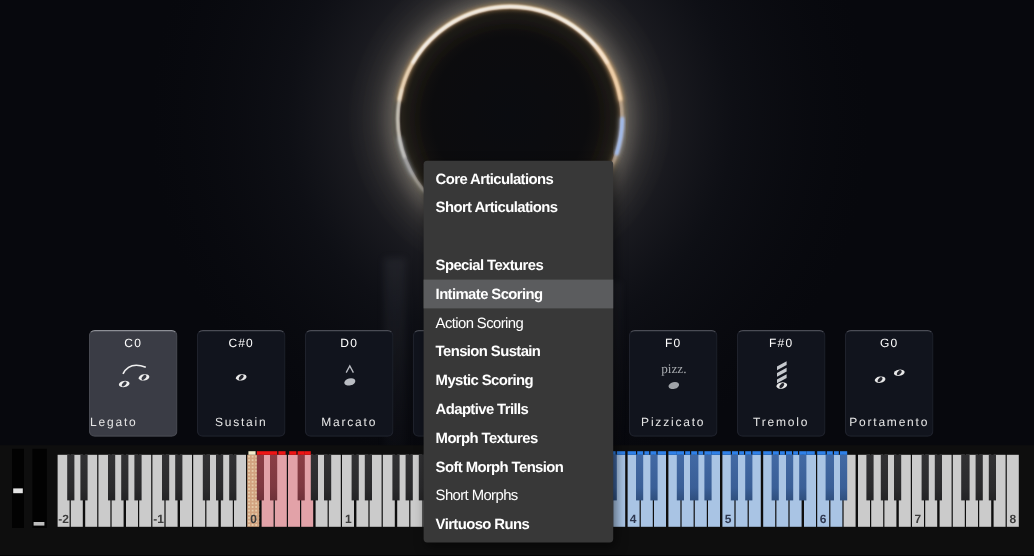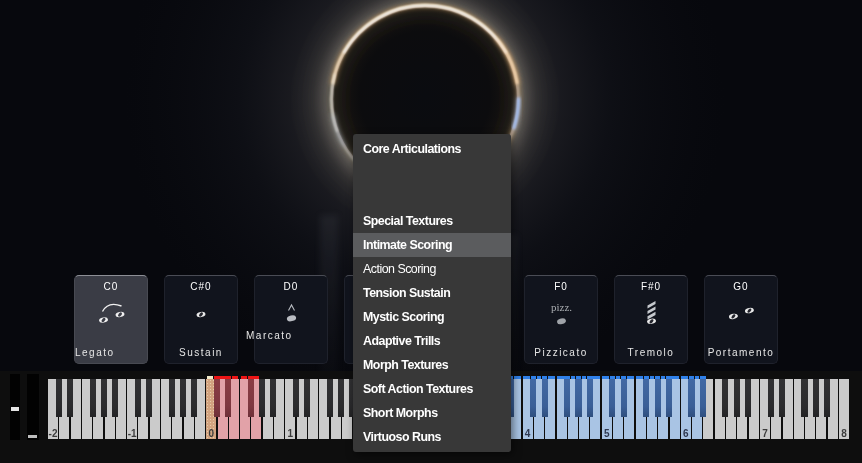--- a/index.html
+++ b/index.html
@@ -256,21 +256,21 @@
 <div class="abs" style="left:688.70px;top:376.0px;width:5.60px;height:2.6px;background:#2f80e8;"></div>
 <div class="abs" style="left:700.00px;top:376.0px;width:5.60px;height:2.6px;background:#2f80e8;"></div>
 <div class="abs" style="left:74px;top:275px;width:72px;height:87px;background:#3a3c45;border:1px solid #484a52;border-top:1px solid #8d8f96;border-radius:5px;"></div>
 <div class="abs" style="left:74px;top:281px;width:74px;text-align:center;font-size:10px;letter-spacing:1px;color:#fff;">C0</div>
 <div class="abs" style="left:75px;top:347px;width:90px;text-align:left;font-size:10px;letter-spacing:1.5px;color:#e6e6e6;">Legato</div>
 <div class="abs" style="left:164px;top:275px;width:72px;height:87px;background:#11141d;border:1px solid #1f222c;border-top:1px solid #4a4c55;border-radius:5px;"></div>
 <div class="abs" style="left:164px;top:281px;width:74px;text-align:center;font-size:10px;letter-spacing:1px;color:#fff;">C#0</div>
 <div class="abs" style="left:156px;top:347px;width:90px;text-align:center;font-size:10px;letter-spacing:1.5px;color:#e6e6e6;">Sustain</div>
 <div class="abs" style="left:254px;top:275px;width:72px;height:87px;background:#11141d;border:1px solid #1f222c;border-top:1px solid #4a4c55;border-radius:5px;"></div>
 <div class="abs" style="left:254px;top:281px;width:74px;text-align:center;font-size:10px;letter-spacing:1px;color:#fff;">D0</div>
-<div class="abs" style="left:246px;top:330px;width:90px;font-size:10px;letter-spacing:1.5px;color:#e6e6e6;">Marcato</div>
+<div class="abs" style="left:246px;top:347px;width:90px;text-align:center;font-size:10px;letter-spacing:1.5px;color:#e6e6e6;">Marcato</div>
 <div class="abs" style="left:344px;top:275px;width:72px;height:87px;background:#11141d;border:1px solid #1f222c;border-top:1px solid #4a4c55;border-radius:5px;"></div>
 <div class="abs" style="left:344px;top:281px;width:74px;text-align:center;font-size:10px;letter-spacing:1px;color:#fff;">D#0</div>
 <div class="abs" style="left:336px;top:347px;width:90px;text-align:center;font-size:10px;letter-spacing:1.5px;color:#e6e6e6;">Staccato</div>
 <div class="abs" style="left:434px;top:275px;width:72px;height:87px;background:#11141d;border:1px solid #1f222c;border-top:1px solid #4a4c55;border-radius:5px;"></div>
 <div class="abs" style="left:434px;top:281px;width:74px;text-align:center;font-size:10px;letter-spacing:1px;color:#fff;">E0</div>
 <div class="abs" style="left:426px;top:347px;width:90px;text-align:center;font-size:10px;letter-spacing:1.5px;color:#e6e6e6;">Spiccato</div>
 <div class="abs" style="left:524px;top:275px;width:72px;height:87px;background:#11141d;border:1px solid #1f222c;border-top:1px solid #4a4c55;border-radius:5px;"></div>
 <div class="abs" style="left:524px;top:281px;width:74px;text-align:center;font-size:10px;letter-spacing:1px;color:#fff;">F0</div>
 <div class="abs" style="left:516px;top:347px;width:90px;text-align:center;font-size:10px;letter-spacing:1.5px;color:#e6e6e6;">Pizzicato</div>
 <div class="abs" style="left:614px;top:275px;width:72px;height:87px;background:#11141d;border:1px solid #1f222c;border-top:1px solid #4a4c55;border-radius:5px;"></div>
@@ -310,22 +310,23 @@
  <path d="M 647.5 316.3 L 655.5 311.8 L 655.5 314.9 L 647.5 319.4 Z"></path>
 </g>
 <use href="#nhead" transform="translate(651.5,321.3) rotate(-10)"></use>
 
 <use href="#nhead" transform="translate(733.4,316.4) rotate(-10)"></use>
 <use href="#nhead" transform="translate(749.4,310.6) rotate(-10)"></use>
 </svg>
 
 <div class="abs" style="left:353px;top:134px;width:158px;height:318px;background:#383838;border-radius:3px;box-shadow:2px 3px 9px rgba(0,0,0,0.5);"></div>
 <div class="abs" style="left:353px;top:136.5px;width:158px;height:24px;line-height:24px;padding-left:10px;box-sizing:border-box;font-size:12.4px;letter-spacing:-0.5px;font-weight:bold;color:#fff;">Core Articulations</div>
+<div class="abs" style="left:353px;top:160.5px;width:158px;height:24px;line-height:24px;padding-left:10px;box-sizing:border-box;font-size:12.4px;letter-spacing:-0.5px;font-weight:bold;color:#fff;">Short Articulations</div>
 <div class="abs" style="left:353px;top:208.5px;width:158px;height:24px;line-height:24px;padding-left:10px;box-sizing:border-box;font-size:12.4px;letter-spacing:-0.5px;font-weight:bold;color:#fff;">Special Textures</div>
 <div class="abs" style="left:353px;top:232.5px;width:158px;height:24px;line-height:24px;background:#5b5c5e;padding-left:10px;box-sizing:border-box;font-size:12.4px;letter-spacing:-0.5px;font-weight:bold;color:#fff;">Intimate Scoring</div>
 <div class="abs" style="left:353px;top:256.5px;width:158px;height:24px;line-height:24px;padding-left:10px;box-sizing:border-box;font-size:12.4px;letter-spacing:-0.5px;font-weight:normal;color:#fff;">Action Scoring</div>
 <div class="abs" style="left:353px;top:280.5px;width:158px;height:24px;line-height:24px;padding-left:10px;box-sizing:border-box;font-size:12.4px;letter-spacing:-0.5px;font-weight:bold;color:#fff;">Tension Sustain</div>
 <div class="abs" style="left:353px;top:304.5px;width:158px;height:24px;line-height:24px;padding-left:10px;box-sizing:border-box;font-size:12.4px;letter-spacing:-0.5px;font-weight:bold;color:#fff;">Mystic Scoring</div>
 <div class="abs" style="left:353px;top:328.5px;width:158px;height:24px;line-height:24px;padding-left:10px;box-sizing:border-box;font-size:12.4px;letter-spacing:-0.5px;font-weight:bold;color:#fff;">Adaptive Trills</div>
 <div class="abs" style="left:353px;top:352.5px;width:158px;height:24px;line-height:24px;padding-left:10px;box-sizing:border-box;font-size:12.4px;letter-spacing:-0.5px;font-weight:bold;color:#fff;">Morph Textures</div>
-<div class="abs" style="left:353px;top:376.5px;width:158px;height:24px;line-height:24px;padding-left:10px;box-sizing:border-box;font-size:12.4px;letter-spacing:-0.5px;font-weight:bold;color:#fff;">Soft Action Textures</div>
-<div class="abs" style="left:353px;top:400.5px;width:158px;height:24px;line-height:24px;padding-left:10px;box-sizing:border-box;font-size:12.4px;letter-spacing:-0.5px;font-weight:bold;color:#fff;">Short Morphs</div>
+<div class="abs" style="left:353px;top:376.5px;width:158px;height:24px;line-height:24px;padding-left:10px;box-sizing:border-box;font-size:12.4px;letter-spacing:-0.5px;font-weight:bold;color:#fff;">Soft Morph Tension</div>
+<div class="abs" style="left:353px;top:400.5px;width:158px;height:24px;line-height:24px;padding-left:10px;box-sizing:border-box;font-size:12.4px;letter-spacing:-0.5px;font-weight:normal;color:#fff;">Short Morphs</div>
 <div class="abs" style="left:353px;top:424.5px;width:158px;height:24px;line-height:24px;padding-left:10px;box-sizing:border-box;font-size:12.4px;letter-spacing:-0.5px;font-weight:bold;color:#fff;">Virtuoso Runs</div>
 </div>
 </body></html>

